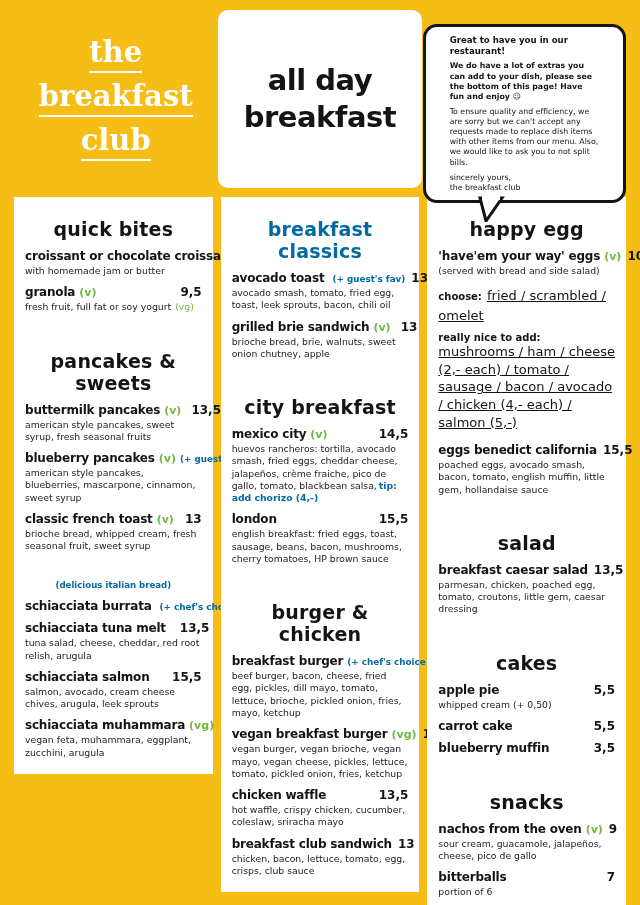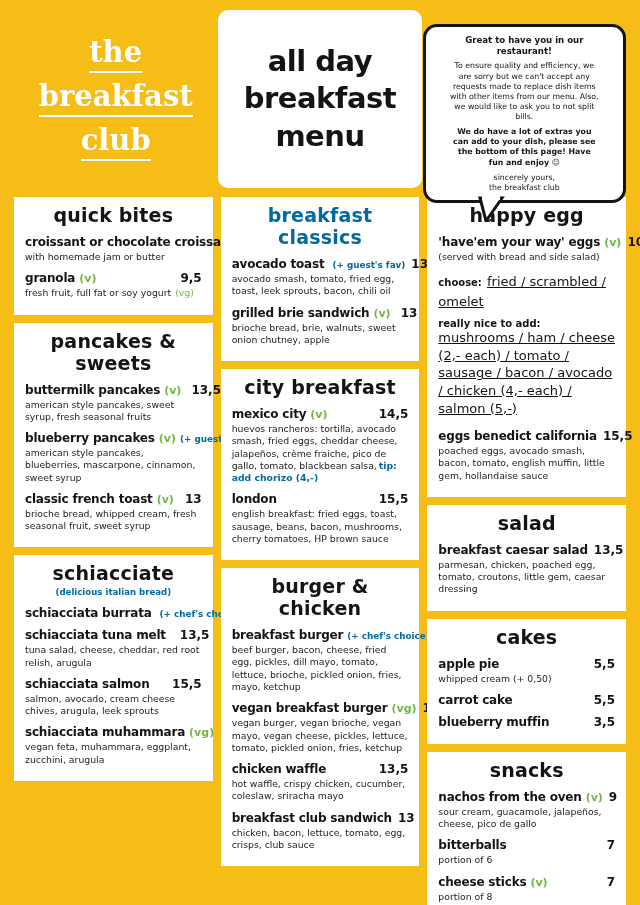--- a/index.html
+++ b/index.html
@@ -10,31 +10,31 @@
   
   .top-row { display:flex; gap:1px; height:178px; margin-bottom:9px; }
   .top-row > * { flex:1; min-width:0; }
   .logo { display:flex; flex-direction:column; align-items:center; justify-content:center; gap:9px; }
   .logo-line { font-family:"DejaVu Serif", serif; font-weight:600; font-size:29px; color:#ffffff; line-height:1;
                border-bottom:2px solid #ffffff; padding-bottom:4px; }
   .title-box { background:#ffffff; display:flex; flex-direction:column; align-items:center; justify-content:center;border-radius:10px; }
   .title-line { font-size:29px; font-weight:800; line-height:1.28; letter-spacing:-0.5px; }
   .bubble-wrap { position:relative; padding-top:14px; }
   .bubble { position:relative; background:#ffffff; border:3px solid #141414; border-radius:14px;
-            padding:8px 24px 7px; text-align:center; }
+            padding:8px 24px 7px; text-align:left; }
   .bubble-head { font-size:8.6px; font-weight:800; margin-bottom:5px; line-height:1.25; }
   .bubble-p { font-size:7.8px; line-height:1.3; margin-bottom:5px; }
   .bubble-p.bold { font-weight:800; }
   .bubble-sign { font-size:7.8px; line-height:1.3; }
   .tail { position:absolute; left:52px; bottom:-22px; width:30px; height:26px; }
 
   
   .cols { display:flex; gap:8px; align-items:flex-start; }
   .col { flex:1; min-width:0; }
-  .box { background:#ffffff; padding:5px 11px 7px; margin-bottom:8px; }
+  .box { background:#ffffff; padding:19px 11px 7px; }
   .sec-title { font-size:19px; font-weight:800; text-align:center; letter-spacing:0.2px; margin:2px 0 9px; }
   .gold { color:#0369a1; }
   .green { color:#72B742; }
   .sub { text-align:center; font-size:8.6px; font-weight:700; margin:-6px 0 9px; }
 
   .item { margin-bottom:8px; }
   .iline { display:flex; align-items:baseline; white-space:nowrap; }
   .nm { font-weight:800; font-size:12px; letter-spacing:-0.2px; }
   .tag { margin-left:4px; }
   .tag.green { font-size:11px; font-weight:600; }
@@ -55,27 +55,26 @@
 
   <div class="top-row">
     <div class="logo">
       <div class="logo-line">the</div>
       <div class="logo-line">breakfast</div>
       <div class="logo-line">club</div>
     </div>
     <div class="title-box">
       <div class="title-line">all day</div>
       <div class="title-line">breakfast</div>
-      <div class="title-line">menu</div>
     </div>
     <div class="bubble-wrap">
       <div class="bubble">
         <div class="bubble-head">Great to have you in our restaurant!</div>
+        <div class="bubble-p bold">We do have a lot of extras you can add to your dish, please see the bottom of this page! Have fun and enjoy ☺</div>
         <div class="bubble-p">To ensure quality and efficiency, we are sorry but we can't accept any requests made to replace dish items with other items from our menu. Also, we would like to ask you to not split bills.</div>
-        <div class="bubble-p bold">We do have a lot of extras you can add to your dish, please see the bottom of this page! Have fun and enjoy ☺</div>
         <div class="bubble-sign">sincerely yours,</div>
         <div class="bubble-sign">the breakfast club</div>
         <svg class="tail" viewBox="0 0 30 26">
           <polygon points="2,2 24,2 8,25" fill="#ffffff" stroke="#141414" stroke-width="3"></polygon>
           <rect x="4" y="0" width="18" height="4" fill="#ffffff"></rect>
         </svg>
       </div>
     </div>
   </div>
 
@@ -130,21 +129,20 @@
               <span class="nm">classic french toast</span>
               <span class="tag green">(v)</span>
               <span class="tag gold"></span>
               <span class="price">13</span>
             </div>
           <div class="desc"><span>brioche bread, whipped cream, fresh seasonal fruit, sweet syrup</span></div>
         </div>
       </div>
 
       <div class="box">
-        <div class="sec-title">schiacciate</div>
         <div class="sub gold">(delicious italian bread)</div>
         <div class="item">
           <div class="iline">
               <span class="nm">schiacciata burrata</span>
               <span class="tag green"></span>
               <span class="tag gold">(+ chef's choice)</span>
               <span class="price">15</span>
             </div>
         </div>
         <div class="item">

